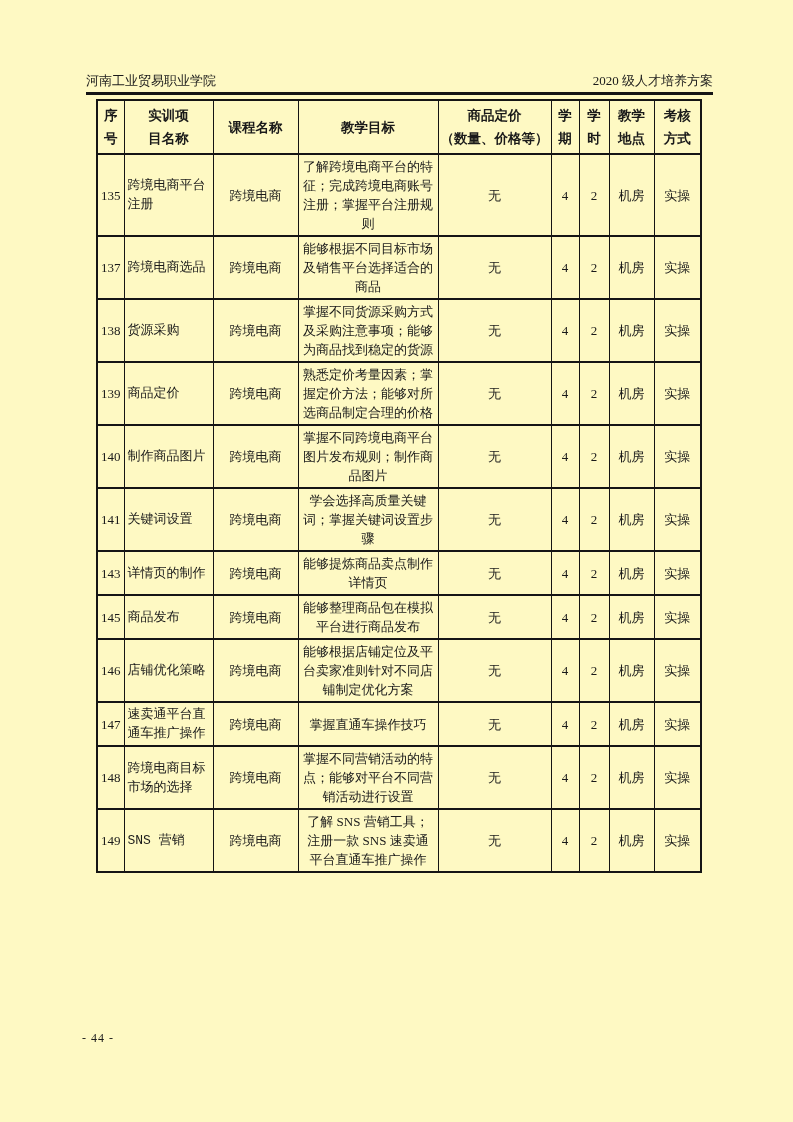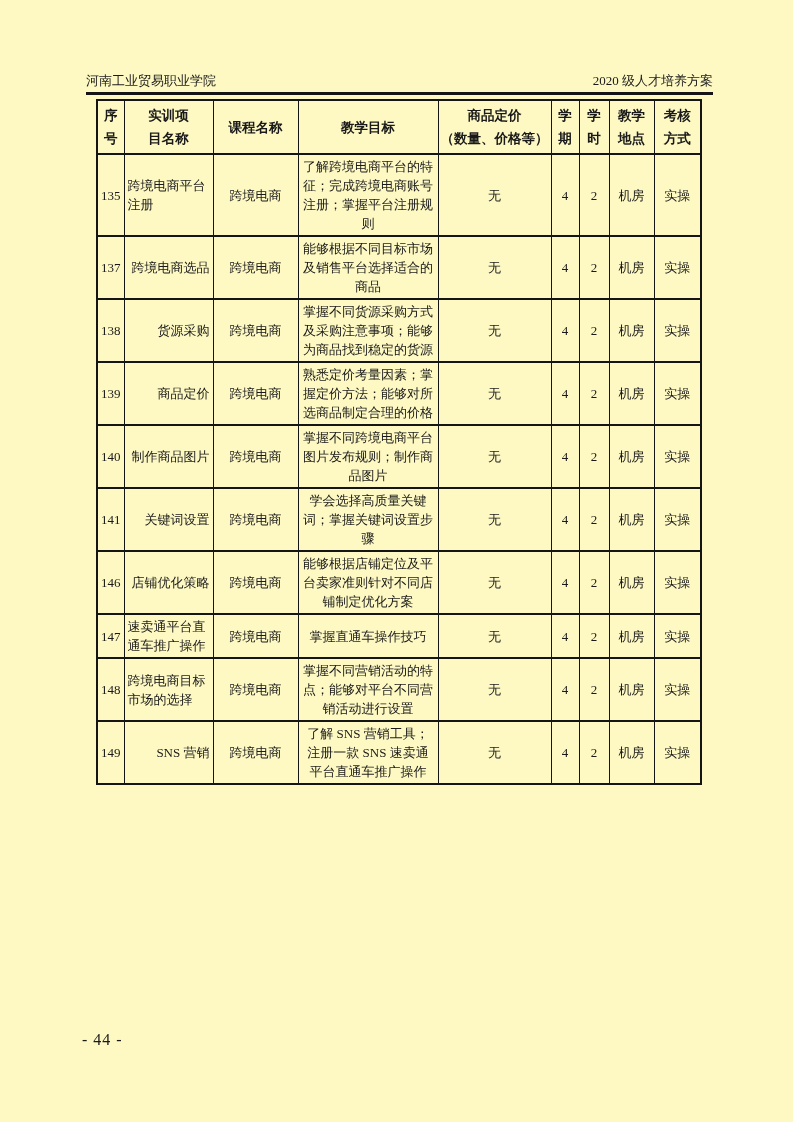--- a/index.html
+++ b/index.html
@@ -55,27 +55,27 @@
     white-space: pre-line;
   }
   table.sched td {
     font-size: 13px;
     line-height: 19px;
     padding: 2px 3px;
     text-align: center;
   }
   td.c-num { padding: 2px 0; }
   td.c-goal { text-align: left; padding: 3px 3px; }
-  td.c-name.fill { text-align: left; }
-  td.c-name.center { text-align: right; }
+  td.c-name.fill { text-align: left; font-family: Liberation Mono, monospace; }
+  td.c-name.center { text-align: left; font-family: Liberation Mono, monospace; }
   .page-footer {
     position: absolute;
     left: 82px;
     top: 1031px;
-    font-size: 16px;
+    font-size: 12px;
     letter-spacing: 1px;
   }
 </style>
 </head>
 <body>
 
 <div class="page">
 
   <div class="doc-header">
     <span>河南工业贸易职业学院</span>
@@ -176,20 +176,42 @@
     <td class="c-name center">关键词设置</td>
     <td class="c-course">跨境电商</td>
     <td class="c-goal">学会选择高质量关键词；掌握关键词设置步骤</td>
     <td class="c-mat">无</td>
     <td class="c-sem">4</td>
     <td class="c-hrs">2</td>
     <td class="c-loc">机房</td>
     <td class="c-ass">实操</td>
   </tr>
         <tr>
+    <td class="c-num">143</td>
+    <td class="c-name center">详情页的制作</td>
+    <td class="c-course">跨境电商</td>
+    <td class="c-goal">能够提炼商品卖点制作详情页</td>
+    <td class="c-mat">无</td>
+    <td class="c-sem">4</td>
+    <td class="c-hrs">2</td>
+    <td class="c-loc">机房</td>
+    <td class="c-ass">实操</td>
+  </tr>
+        <tr>
+    <td class="c-num">145</td>
+    <td class="c-name center">商品发布</td>
+    <td class="c-course">跨境电商</td>
+    <td class="c-goal">能够整理商品包在模拟平台进行商品发布</td>
+    <td class="c-mat">无</td>
+    <td class="c-sem">4</td>
+    <td class="c-hrs">2</td>
+    <td class="c-loc">机房</td>
+    <td class="c-ass">实操</td>
+  </tr>
+        <tr>
     <td class="c-num">146</td>
     <td class="c-name center">店铺优化策略</td>
     <td class="c-course">跨境电商</td>
     <td class="c-goal">能够根据店铺定位及平台卖家准则针对不同店铺制定优化方案</td>
     <td class="c-mat">无</td>
     <td class="c-sem">4</td>
     <td class="c-hrs">2</td>
     <td class="c-loc">机房</td>
     <td class="c-ass">实操</td>
   </tr>

